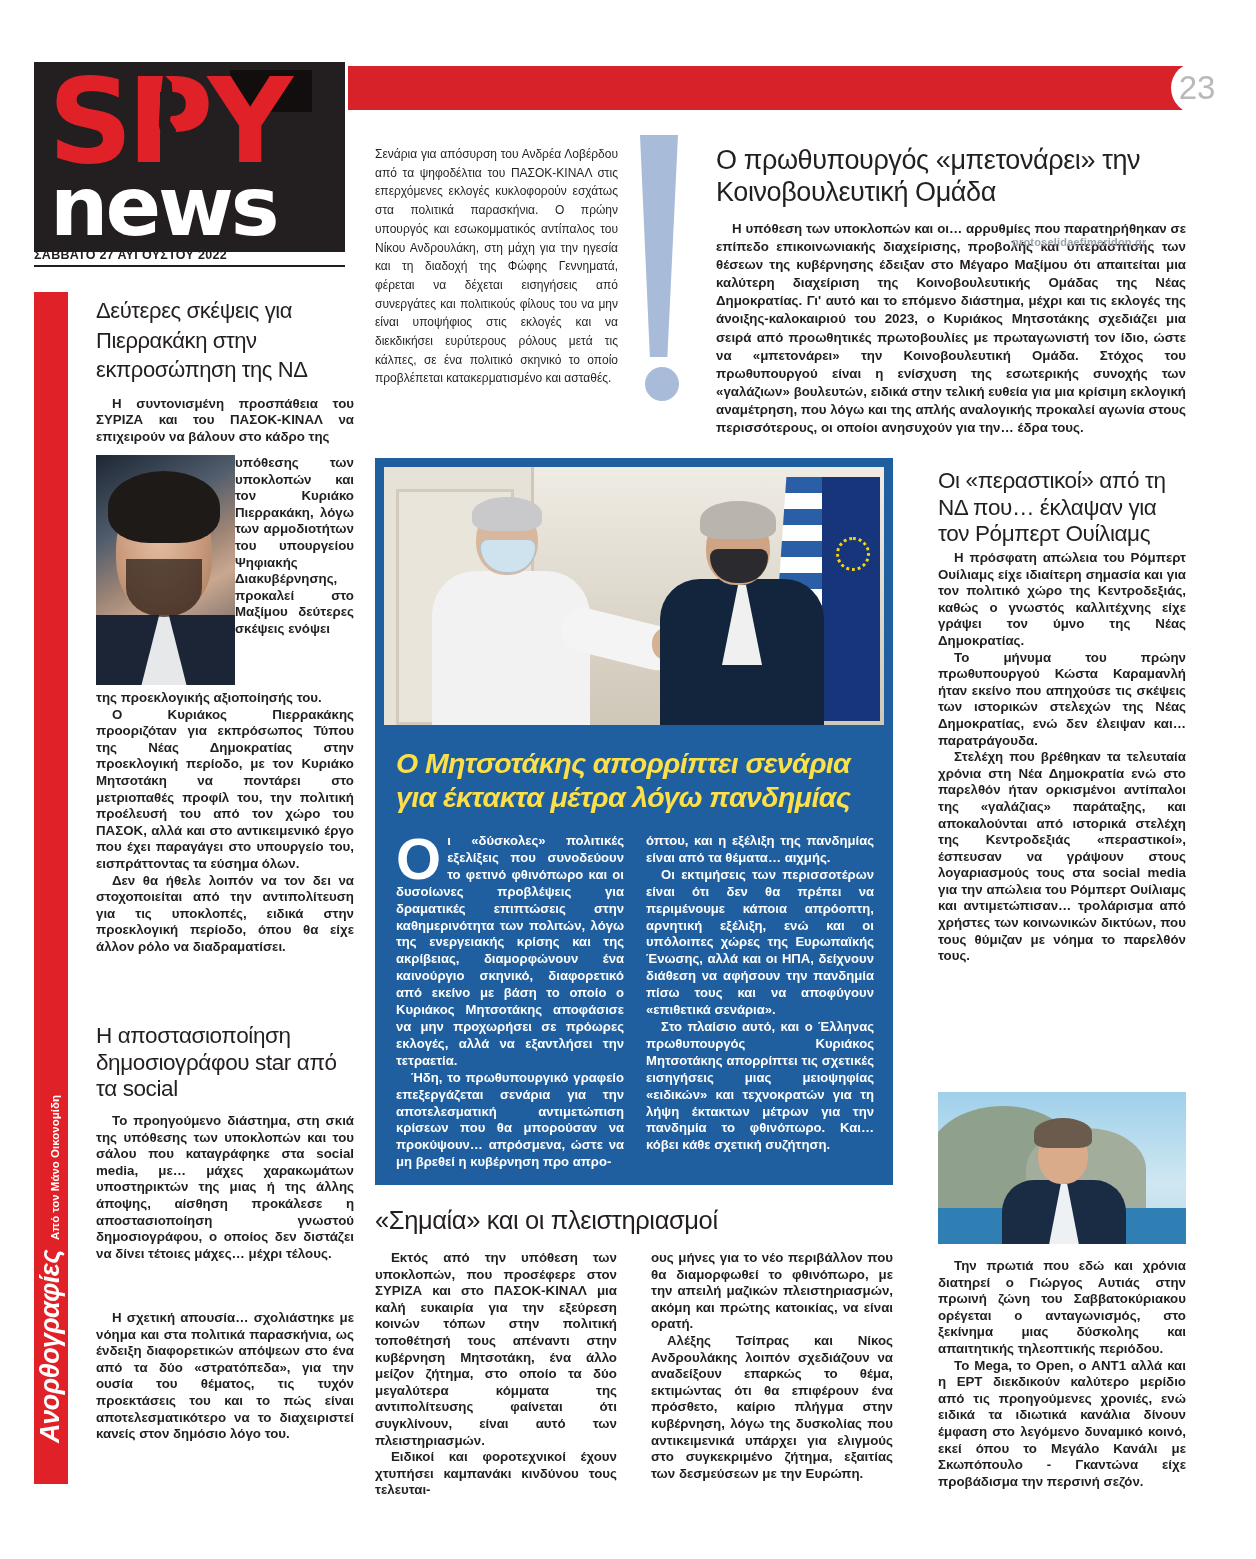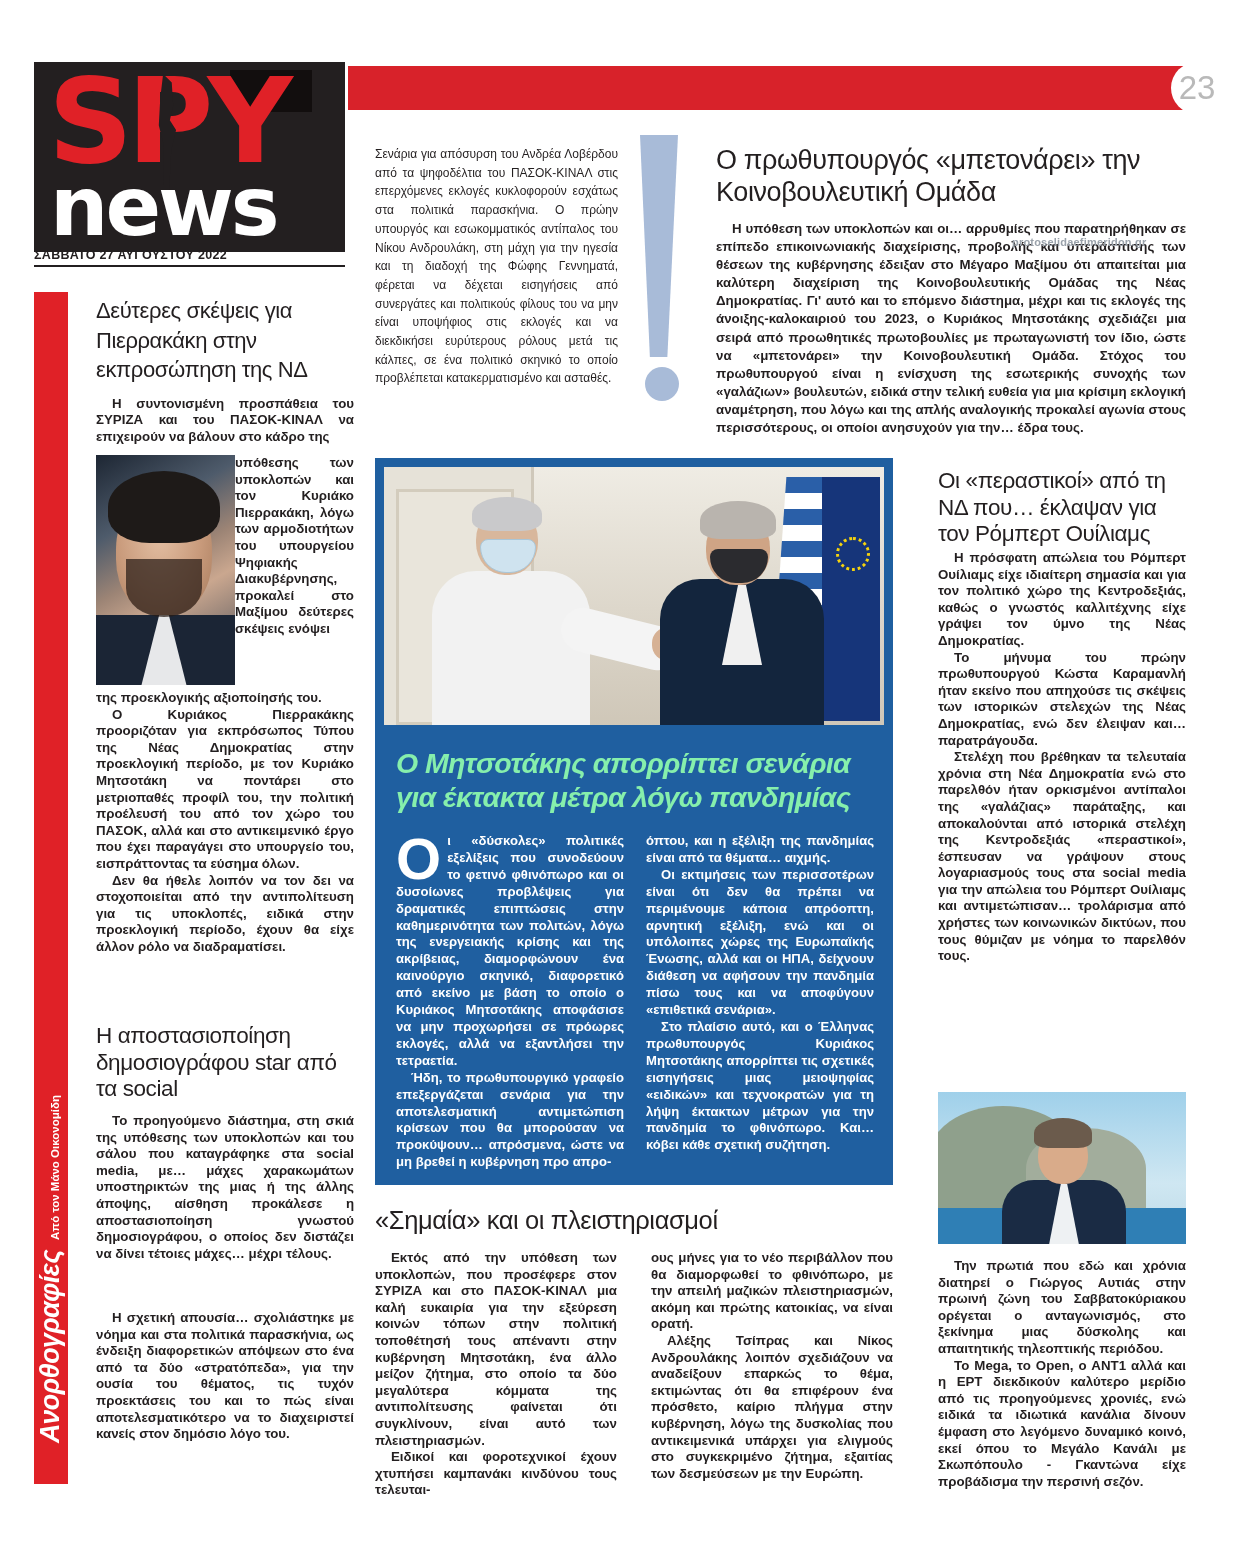--- a/index.html
+++ b/index.html
@@ -184,21 +184,21 @@
   .fp-manR-hair { position: absolute; left: 316px; top: 34px; width: 76px; height: 38px; border-radius: 50% 50% 26% 26%; background: #b9b4ae; }
   .fp-manR-mask { position: absolute; left: 326px; top: 82px; width: 58px; height: 34px; border-radius: 8px 8px 26px 26px; background: #2b2b2f; }
   .fp-manR-body { position: absolute; left: 276px; top: 112px; width: 164px; height: 152px; border-radius: 40px 40px 0 0; background: #13253d; }
   .fp-manR-shirt{ position: absolute; left: 338px; top: 118px; width: 40px; height: 80px; background: #f0f0f0; clip-path: polygon(40% 0,60% 0,100% 100%,0 100%); }
   .fp-flagGR { position: absolute; left: 394px; top: 10px; width: 46px; height: 240px; background: repeating-linear-gradient(180deg,#2a5fa8 0 16px,#ffffff 16px 32px); transform: skewX(-4deg); }
   .fp-flagEU { position: absolute; left: 438px; top: 10px; width: 58px; height: 244px; background: #16357a; }
   .fp-stars { position: absolute; left: 452px; top: 70px; width: 34px; height: 34px; border-radius: 50%; border: 3px dotted #f5d30d; }
 
   .feature-title {
     position: absolute; left: 21px; top: 288px; width: 478px;
-    color: #86efac; font-weight: 800; font-style: italic;
+    color: #fde047; font-weight: 800; font-style: italic;
     font-size: 28.5px; line-height: 34px; letter-spacing: -0.6px;
   }
   .feature-cols {
     position: absolute; left: 21px; top: 375px; width: 478px; height: 338px;
     display: flex; gap: 22px;
   }
   .fc { width: 228px; color: #ffffff; font-size: 13.1px; line-height: 16.9px;
         text-align: justify; font-weight: 700; }
   .fc p { text-indent: 15px; }
   .fc p.first { text-indent: 0; }
@@ -279,21 +279,21 @@
   <div class="c1-wrap">
     <div class="c1-float"></div>
     <div class="body-t" style="text-align:justify">
       <p style="text-indent:0">υπόθεσης των υποκλοπών και τον Κυριάκο Πιερρακάκη, λόγω των αρμοδιοτήτων του υπουργείου Ψηφιακής Διακυβέρνησης, προκαλεί στο Μαξίμου δεύτερες σκέψεις ενόψει</p>
     </div>
   </div>
 
   <div class="c1-rest body-t">
     <p style="text-indent:0">της προεκλογικής αξιοποίησής του.</p>
     <p>Ο Κυριάκος Πιερρακάκης προοριζόταν για εκπρόσωπος Τύπου της Νέας Δημοκρατίας στην προεκλογική περίοδο, με τον Κυριάκο Μητσοτάκη να ποντάρει στο μετριοπαθές προφίλ του, την πολιτική προέλευσή του από τον χώρο του ΠΑΣΟΚ, αλλά και στο αντικειμενικό έργο που έχει παραγάγει στο υπουργείο του, εισπράττοντας τα εύσημα όλων.</p>
-    <p>Δεν θα ήθελε λοιπόν να τον δει να στοχοποιείται από την αντιπολίτευση για τις υποκλοπές, ειδικά στην προεκλογική περίοδο, έχουν θα είχε άλλον ρόλο να διαδραματίσει.</p>
+    <p>Δεν θα ήθελε λοιπόν να τον δει να στοχοποιείται από την αντιπολίτευση για τις υποκλοπές, ειδικά στην προεκλογική περίοδο, όπου θα είχε άλλον ρόλο να διαδραματίσει.</p>
   </div>
 
   <div class="c1-h2">
     <div class="hl h-main">Η αποστασιοποίηση δημοσιογράφου star από τα social</div>
   </div>
   <div class="c1-b2 body-t">
     <p>Το προηγούμενο διάστημα, στη σκιά της υπόθεσης των υποκλοπών και του σάλου που καταγράφηκε στα social media, με… μάχες χαρακωμάτων υποστηρικτών της μιας ή της άλλης άποψης, αίσθηση προκάλεσε η αποστασιοποίηση γνωστού δημοσιογράφου, ο οποίος δεν διστάζει να δίνει τέτοιες μάχες… μέχρι τέλους.</p>
   </div>
   <div class="c1-b3 body-t">
     <p>Η σχετική απουσία… σχολιάστηκε με νόημα και στα πολιτικά παρασκήνια, ως ένδειξη διαφορετικών απόψεων στο ένα από τα δύο «στρατόπεδα», για την ουσία του θέματος, τις τυχόν προεκτάσεις του και το πώς είναι αποτελεσματικότερο να το διαχειριστεί κανείς στον δημόσιο λόγο του.</p>

